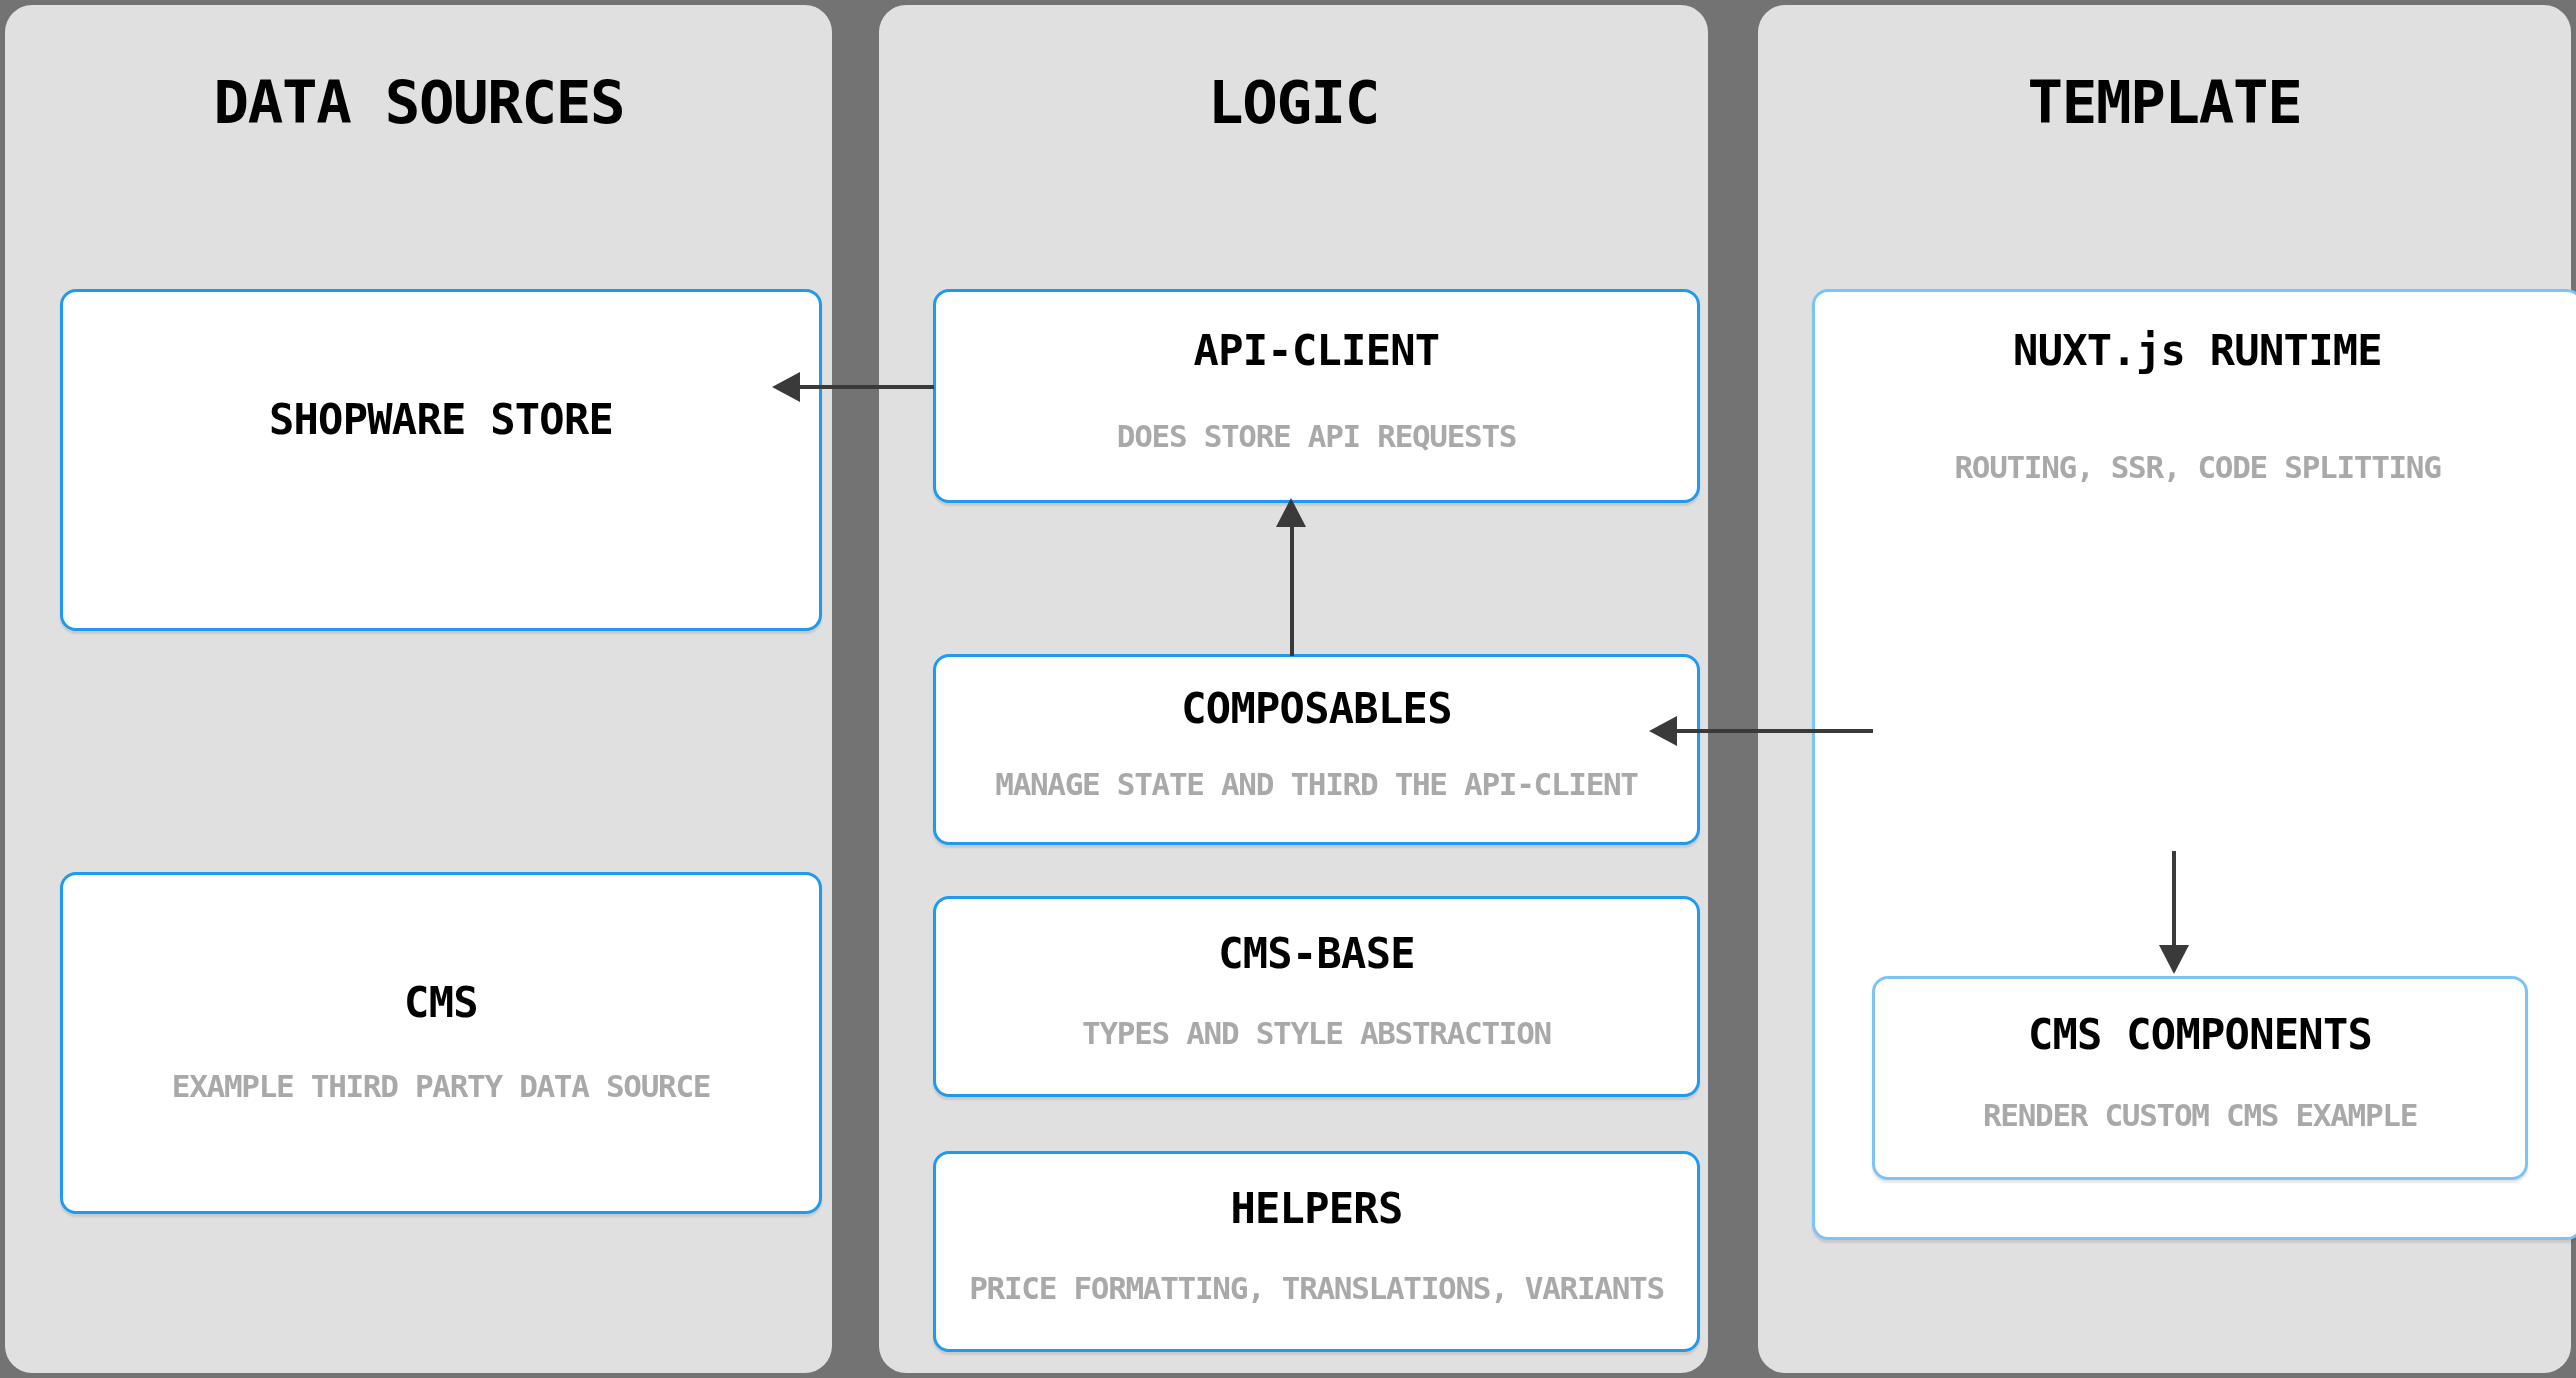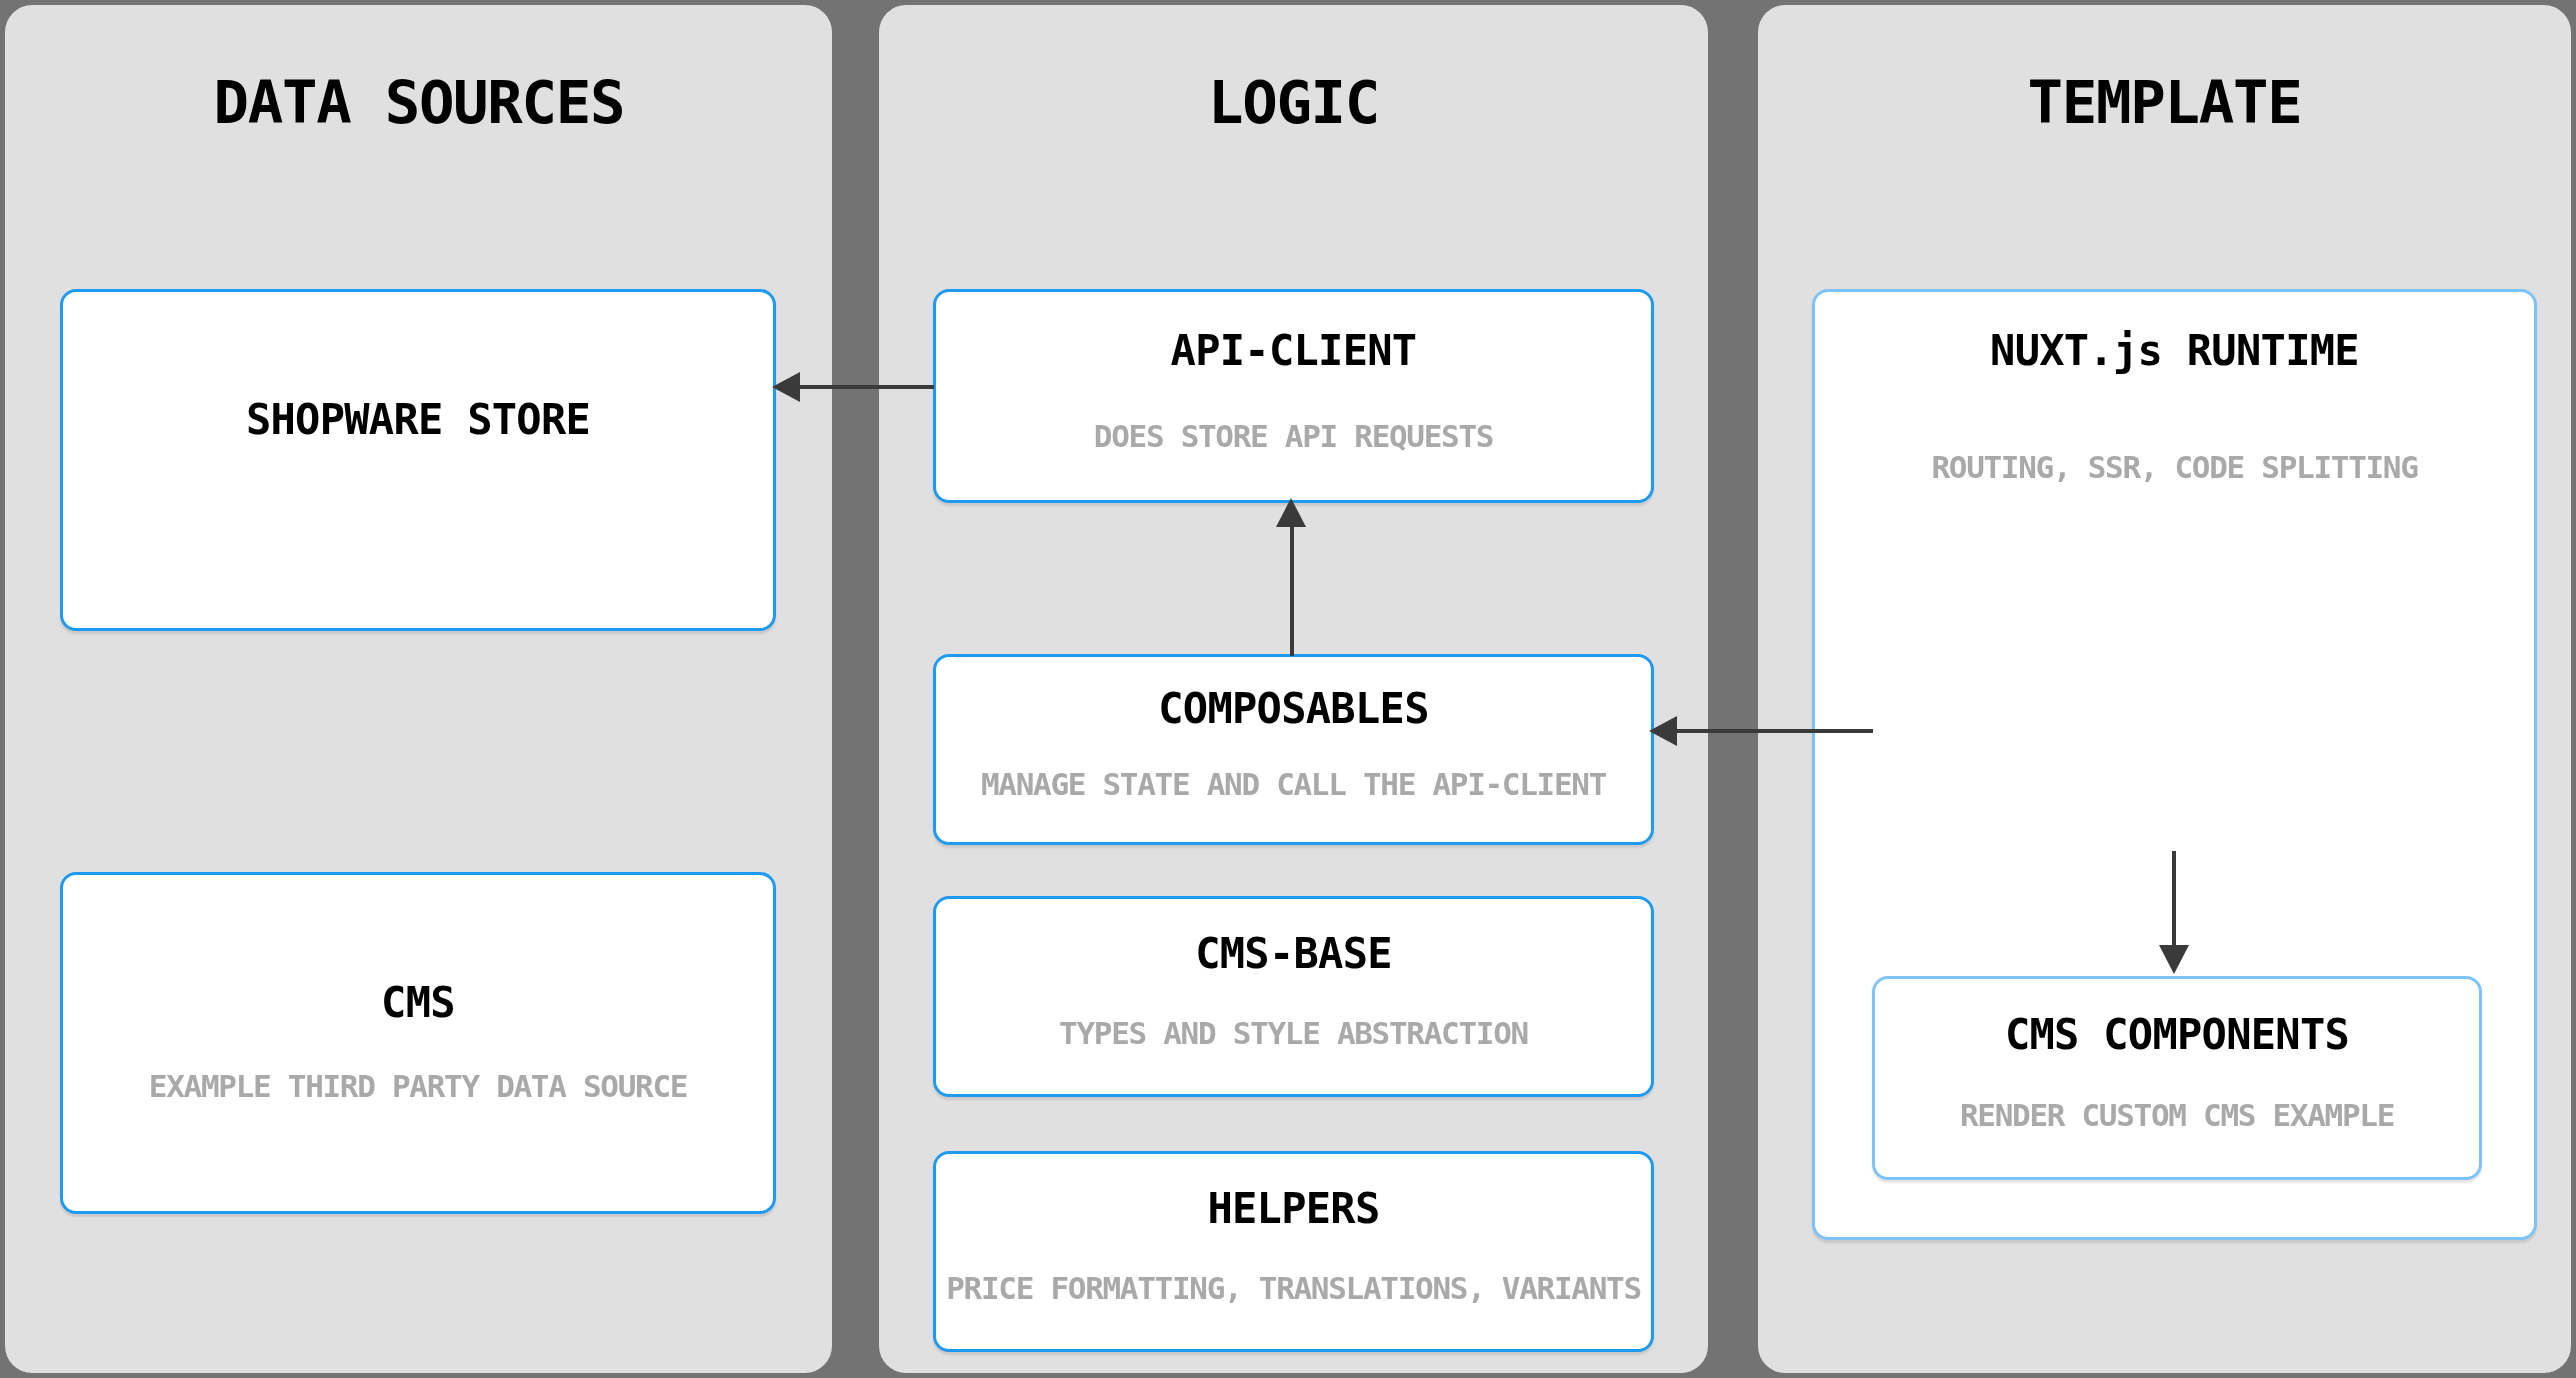--- a/index.html
+++ b/index.html
@@ -33,20 +33,21 @@
     font-weight: bold;
     letter-spacing: -1.3px;
     color: #000000;
     white-space: nowrap;
   }
   .box {
     position: absolute;
     background: #ffffff;
     border-radius: 16px;
     box-shadow: 0 2.7px 2px rgba(0,0,0,0.10);
+    padding-left: 46px;
   }
   .box.strong { border: 3.4px solid #1e9af0; }
   .box.light  { border: 3.4px solid #7cc3f8; }
   .box-title {
     position: absolute;
     left: 0;
     width: 100%;
     text-align: center;
     font-size: 42px;
     line-height: 42px;
@@ -118,21 +119,21 @@
     <div class="box-subtitle" style="top:196px;">EXAMPLE THIRD PARTY DATA SOURCE</div>
   </div>
 
   <div class="box strong" style="left:933px; top:289px; width:715px; height:208px;">
     <div class="box-title" style="top:38px;">API-CLIENT</div>
     <div class="box-subtitle" style="top:129px;">DOES STORE API REQUESTS</div>
   </div>
 
   <div class="box strong" style="left:933px; top:654px; width:715px; height:185px;">
     <div class="box-title" style="top:31px;">COMPOSABLES</div>
-    <div class="box-subtitle" style="top:112px;">MANAGE STATE AND CALL THE API-CLIENT</div>
+    <div class="box-subtitle" style="top:112px;">MANAGE STATE AND THIRD THE API-CLIENT</div>
   </div>
 
   <div class="box strong" style="left:933px; top:1151px; width:715px; height:195px;">
     <div class="box-title" style="top:34px;">HELPERS</div>
     <div class="box-subtitle" style="top:119px;">PRICE FORMATTING, TRANSLATIONS, VARIANTS</div>
   </div>
 
   <div class="box strong" style="left:933px; top:896px; width:715px; height:195px;">
     <div class="box-title" style="top:34px;">CMS-BASE</div>
     <div class="box-subtitle" style="top:119px;">TYPES AND STYLE ABSTRACTION</div>

